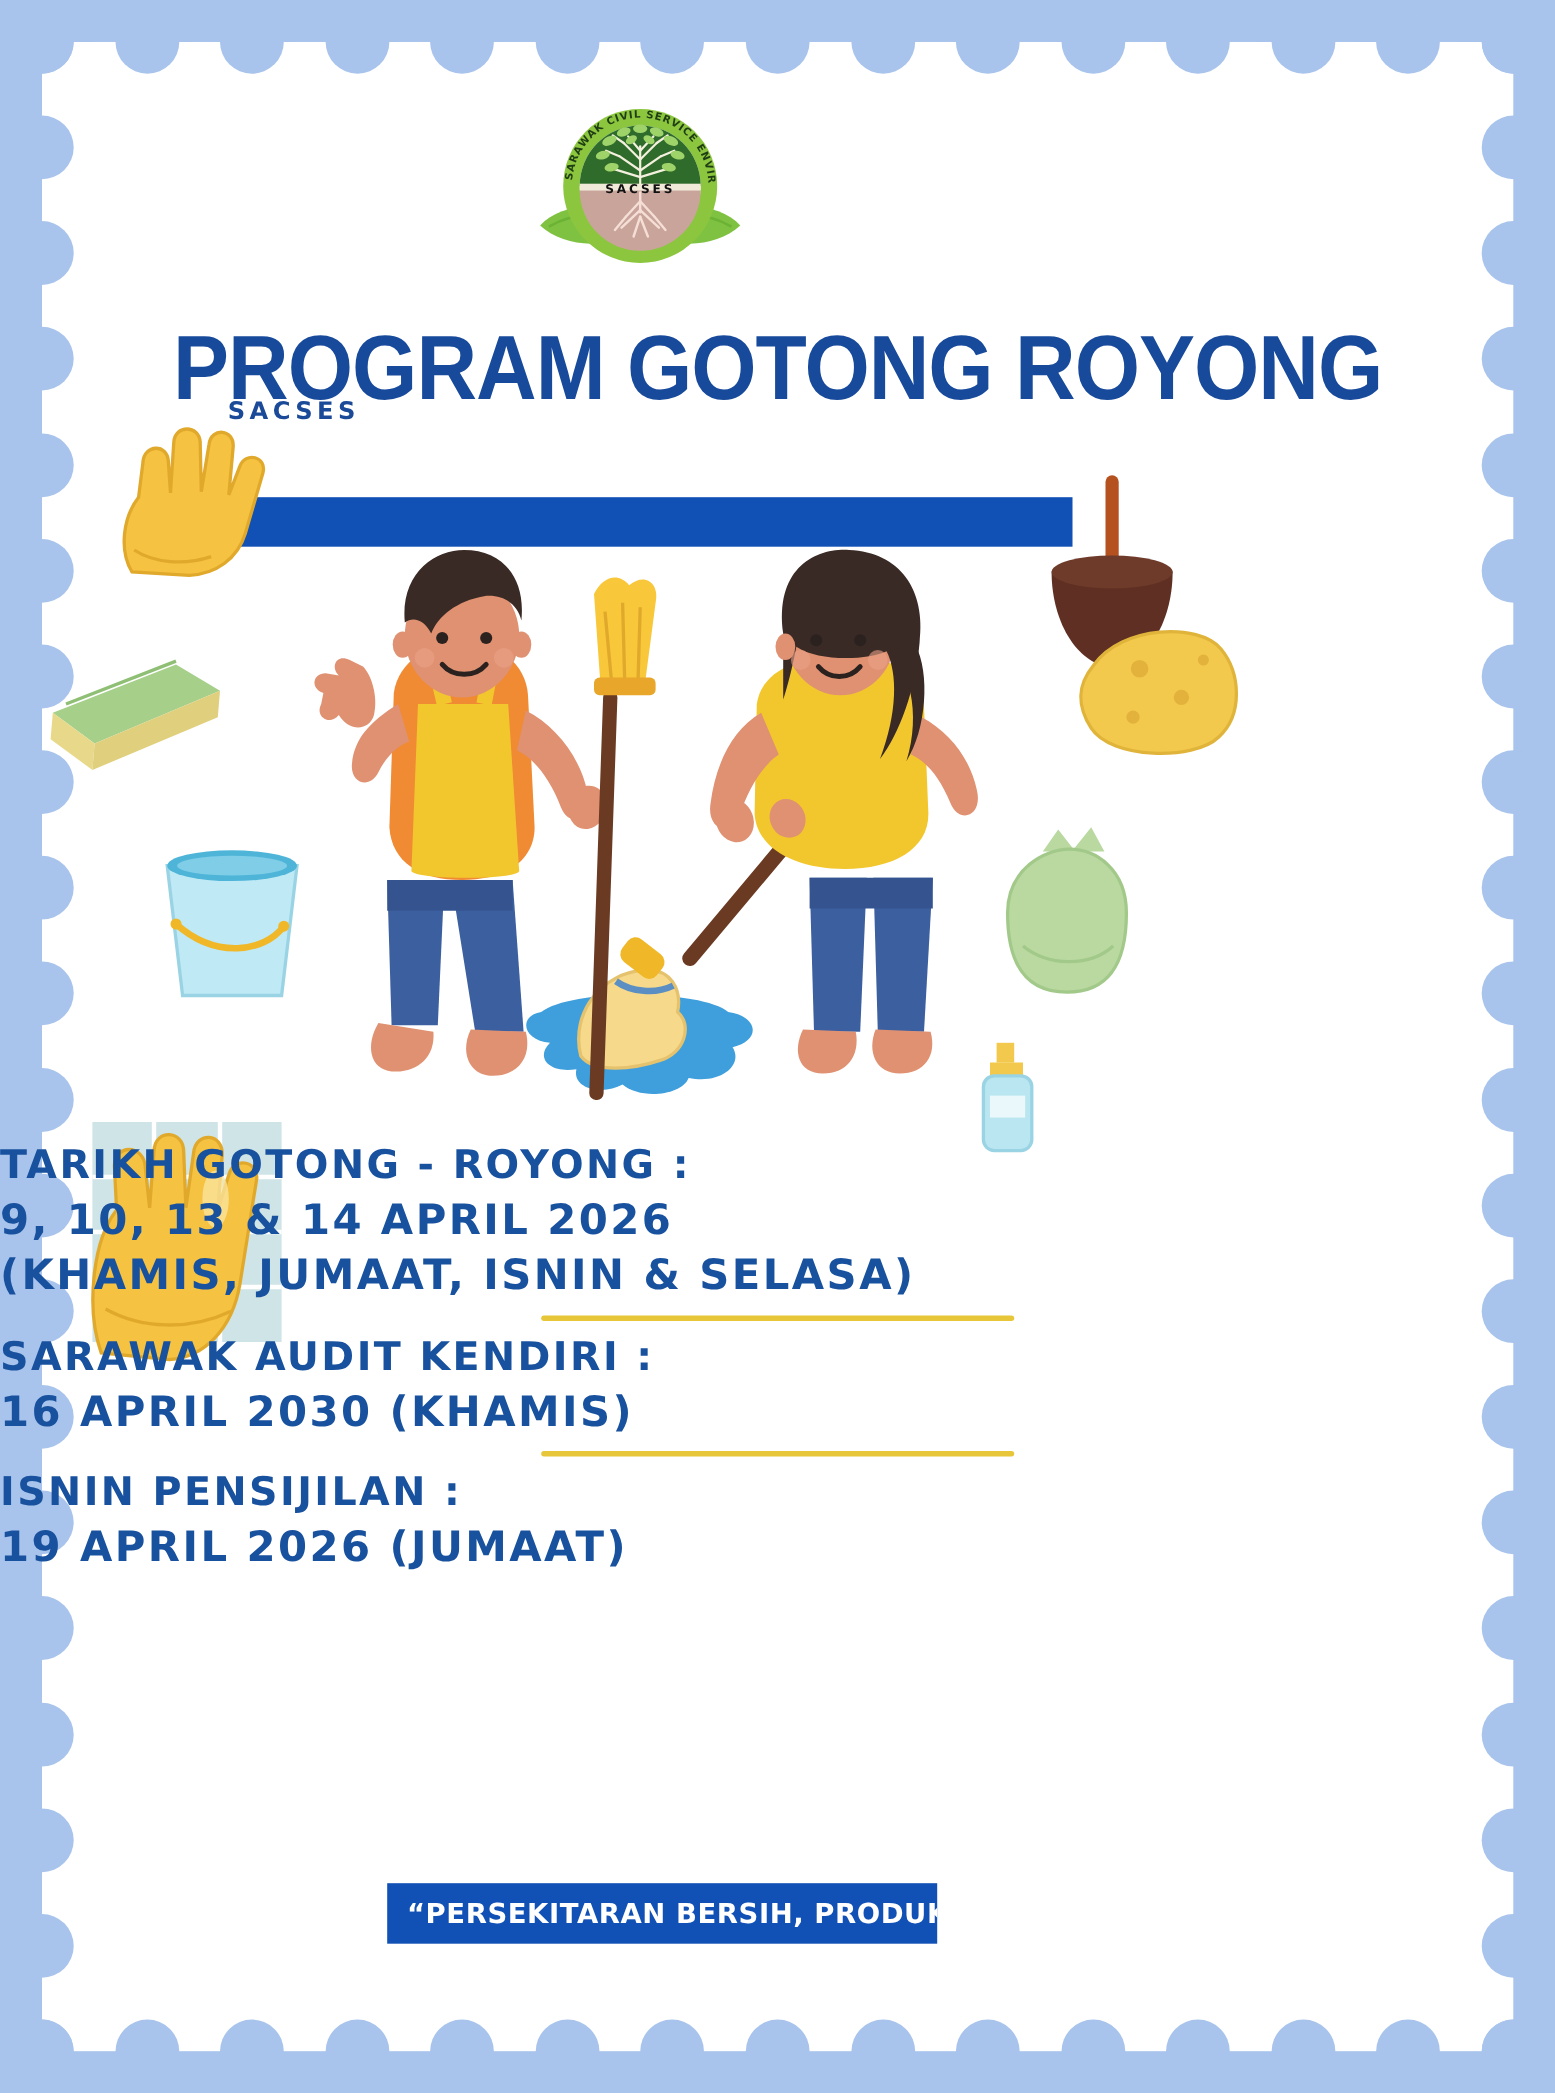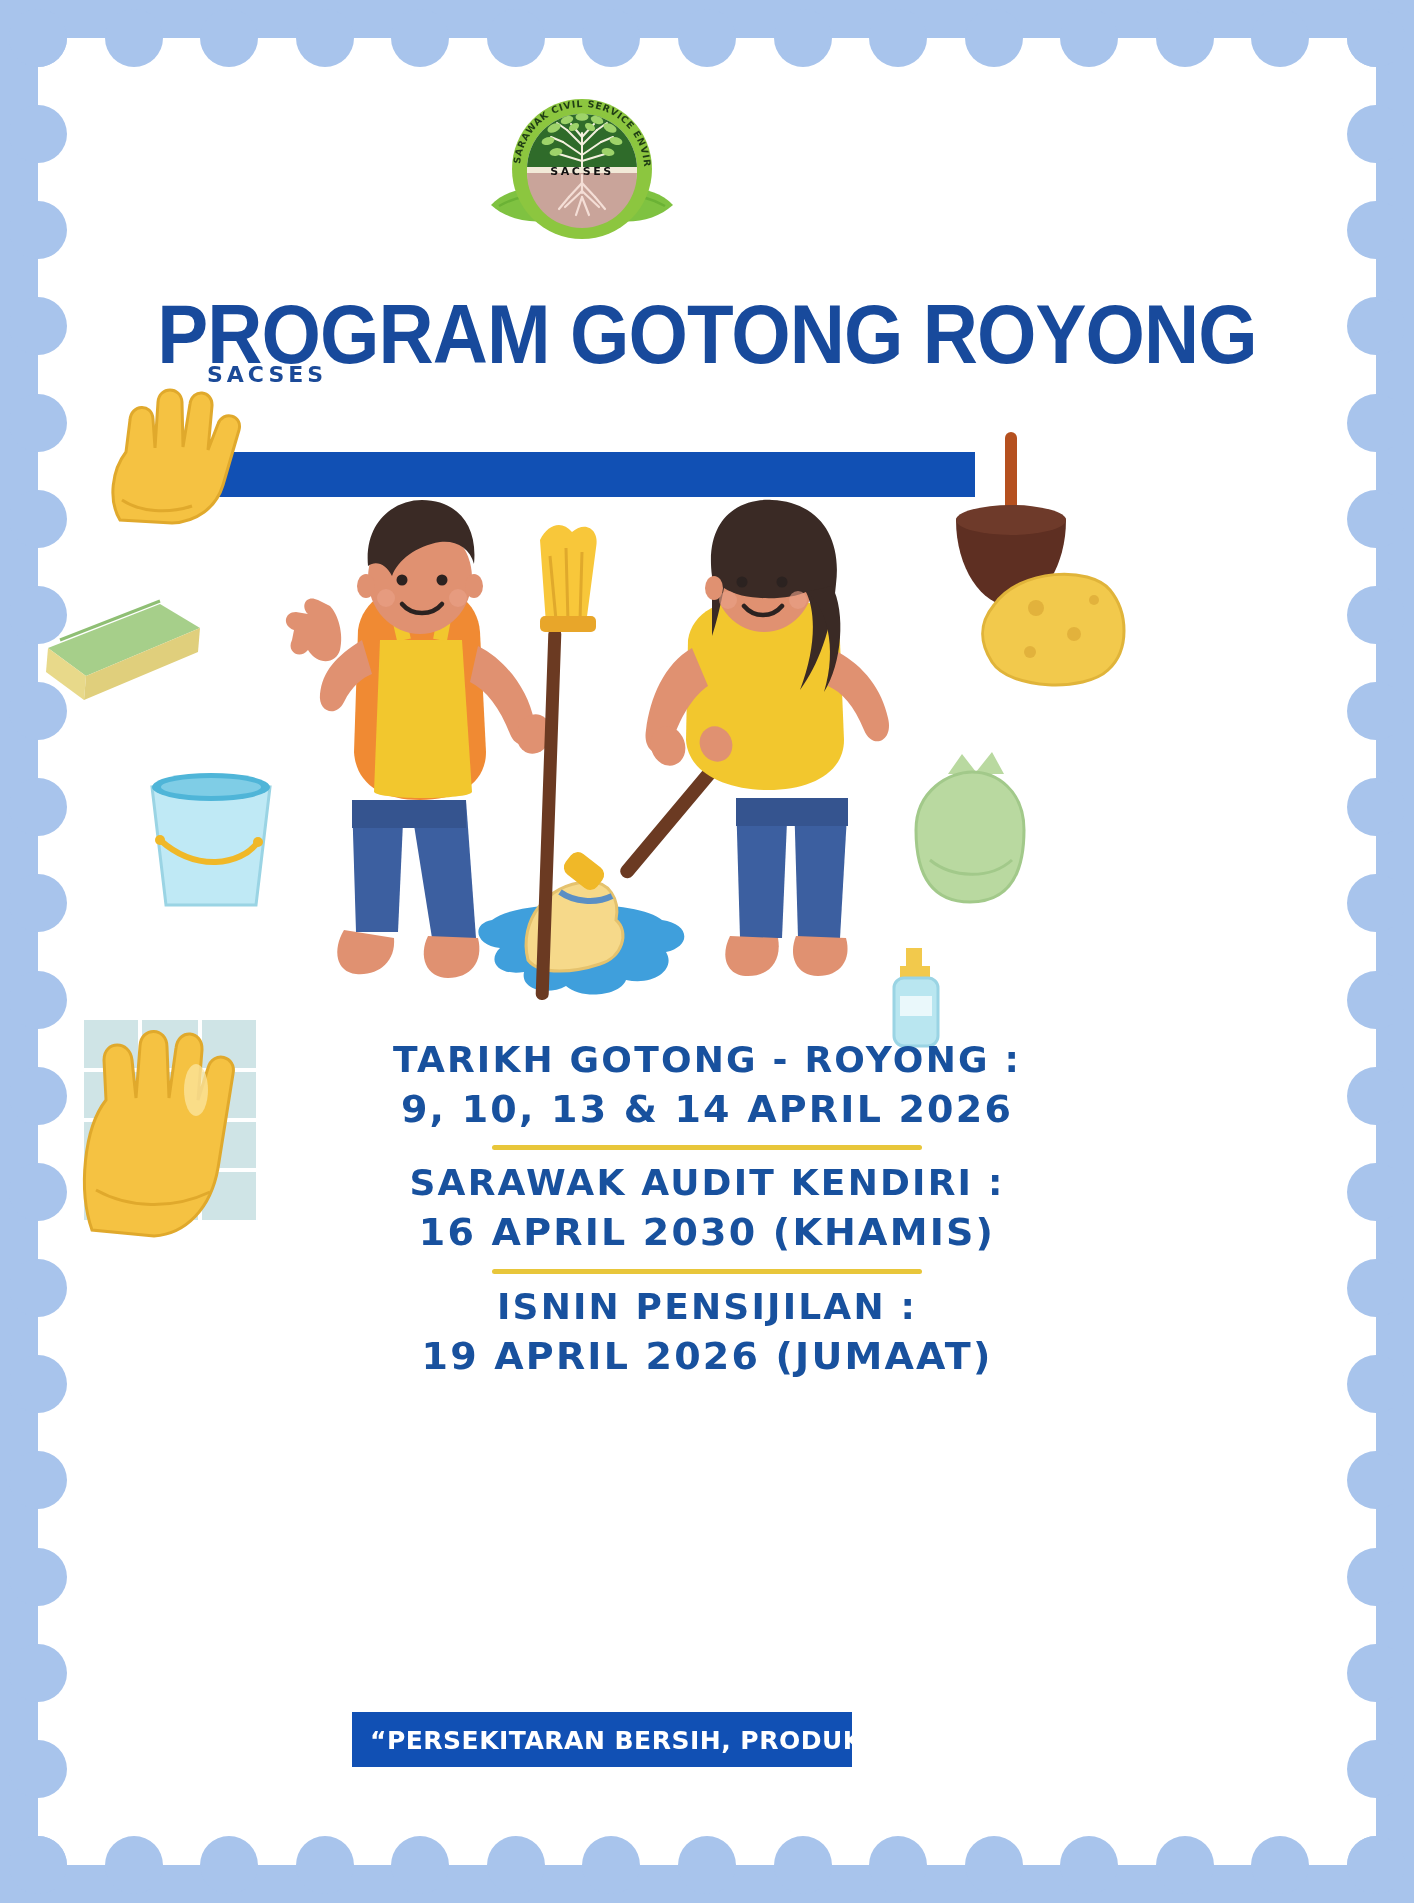--- a/index.html
+++ b/index.html
@@ -43,21 +43,21 @@
     position:absolute; left:205px; top:452px; width:770px; height:45px;
     background:#1150b4;
   }
 
   
   #illus { position:absolute; left:0; top:0; width:1414px; height:1903px; pointer-events:none; }
   #illus svg { position:absolute; left:0; top:0; }
 
   
   #dates {
-    position:absolute; left:0; right:0; top:1034px; text-align:center;
+    position:absolute; left:0; right:0; top:1034px; 
     font-family:"DejaVu Sans", sans-serif;
     color:#18519e; font-weight:bold;
   }
   .dline { letter-spacing:2.2px; line-height:1.33; white-space:nowrap; }
   .dl-head { font-size:36px; }
   .dl-big  { font-size:38px; }
   .divider { width:430px; height:5px; background:#e8c63a; margin:11px auto 9px auto; border-radius:3px; }
   .grp { margin-top:2px; }
 
   
@@ -393,20 +393,21 @@
         <circle cx="728" cy="600" r="9" fill="#e9a289" opacity="0.6"></circle>
         <circle cx="798" cy="600" r="9" fill="#e9a289" opacity="0.6"></circle>
       </g>
     </svg>
   </div>
 
   <div id="dates">
     <div class="grp">
       <div class="dline dl-head">TARIKH GOTONG - ROYONG :</div>
       <div class="dline dl-big">9, 10, 13 &amp; 14 APRIL 2026</div>
+      <div class="dline dl-big">(KHAMIS, JUMAAT, ISNIN &amp; SELASA)</div>
     </div>
 
     <div class="divider"></div>
 
     <div class="grp">
       <div class="dline dl-head">SARAWAK AUDIT KENDIRI :</div>
       <div class="dline dl-big">16 APRIL 2030 (KHAMIS)</div>
     </div>
 
     <div class="divider"></div>

